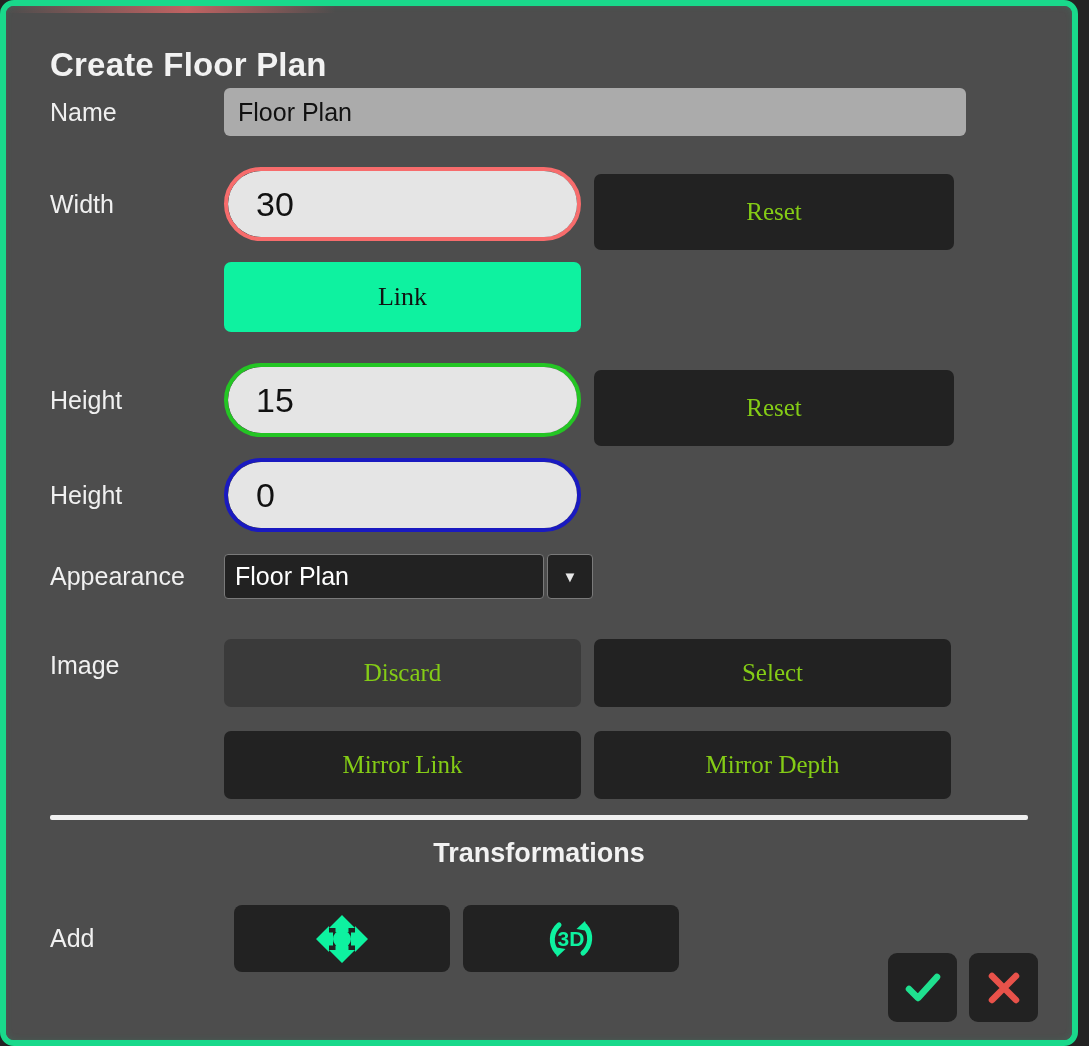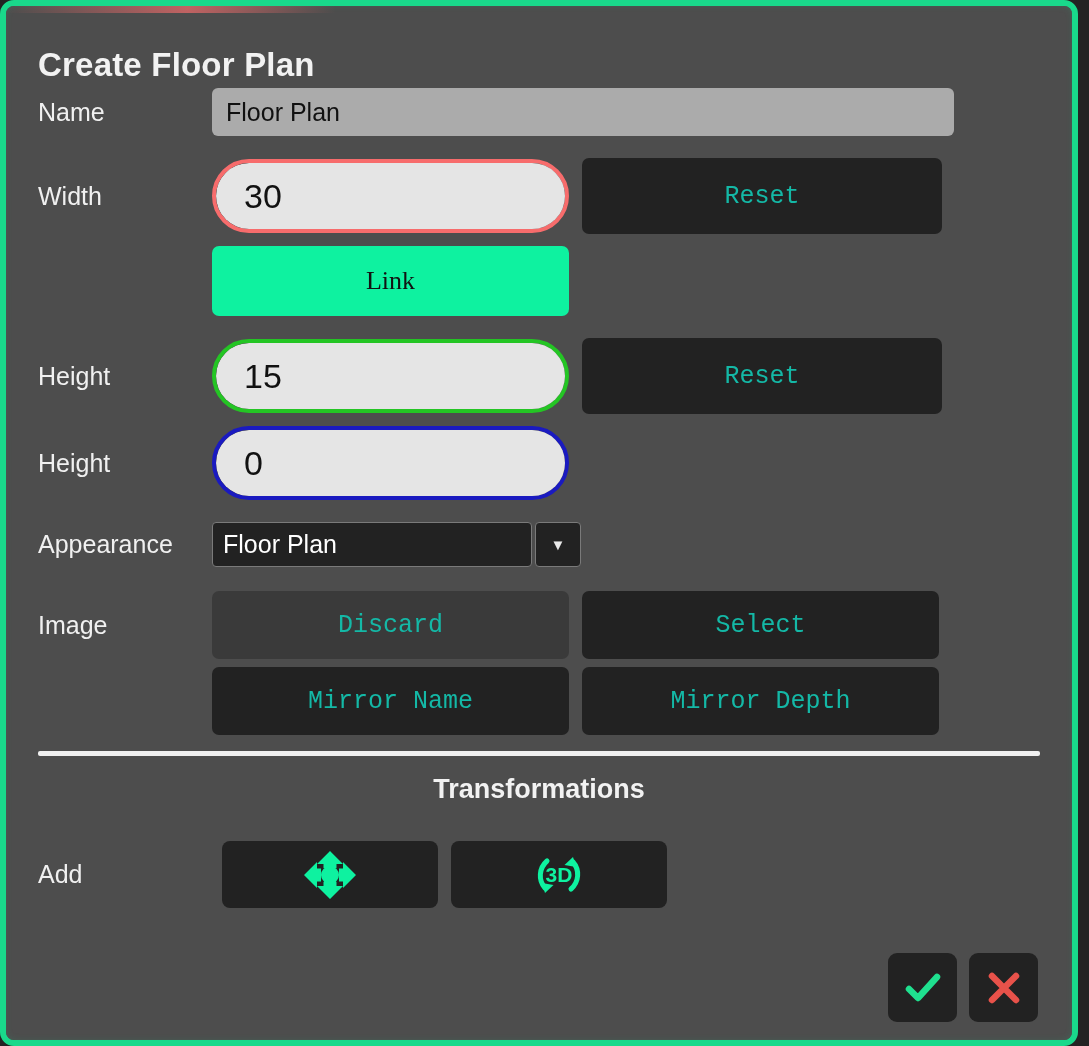--- a/index.html
+++ b/index.html
@@ -56,21 +56,21 @@
     height: 1046px;
     background: #232323;
   }
 
   #panel {
     position: absolute;
     left: 0; top: 0;
     width: 1066px;
     height: 1034px;
     background: #4d4d4d;
-    padding: 0 32px;
+    padding: 0 44px;
   }
 
   
   .title {
     color: #f2f2f2;
     font-size: 33px;
     font-weight: 700;
     letter-spacing: .2px;
     padding-top: 40px;
     padding-bottom: 0;
@@ -138,27 +138,28 @@
     padding-left: 28px;
     border-top-left-radius: 33px;
     border-bottom-left-radius: 33px;
   }
 
   
   .btn {
     background: #222222;
     border: none;
     border-radius: 7px;
-    color: #14b8a6;
-    font-family: Liberation Mono, monospace;
+    color: #84cc16;
+    font-family: Liberation Serif, serif;
     font-size: 25px;
     cursor: pointer;
     display: flex;
     align-items: center;
     justify-content: center;
+    margin-top: 16px;
   }
   .btn-reset {
     width: 360px;
     height: 76px;
   }
   .btn-half {
     width: 357px;
     height: 68px;
   }
   .btn-half.muted { background: #3a3a3a; }
@@ -331,21 +332,21 @@
         <div class="row-label">Image</div>
         <div class="row-body">
           <button class="btn btn-half muted">Discard</button>
           <button class="btn btn-half">Select</button>
         </div>
       </div>
 
       <div class="row" style="margin-top:4px;">
         <div class="row-label"></div>
         <div class="row-body">
-          <button class="btn btn-half">Mirror Name</button>
+          <button class="btn btn-half">Mirror Link</button>
           <button class="btn btn-half">Mirror Depth</button>
         </div>
       </div>
 
       <div class="divider"></div>
       <div class="section-title">Transformations</div>
 
       <div class="row row-transform">
         <div class="row-label">Add</div>
         <div class="row-body">

